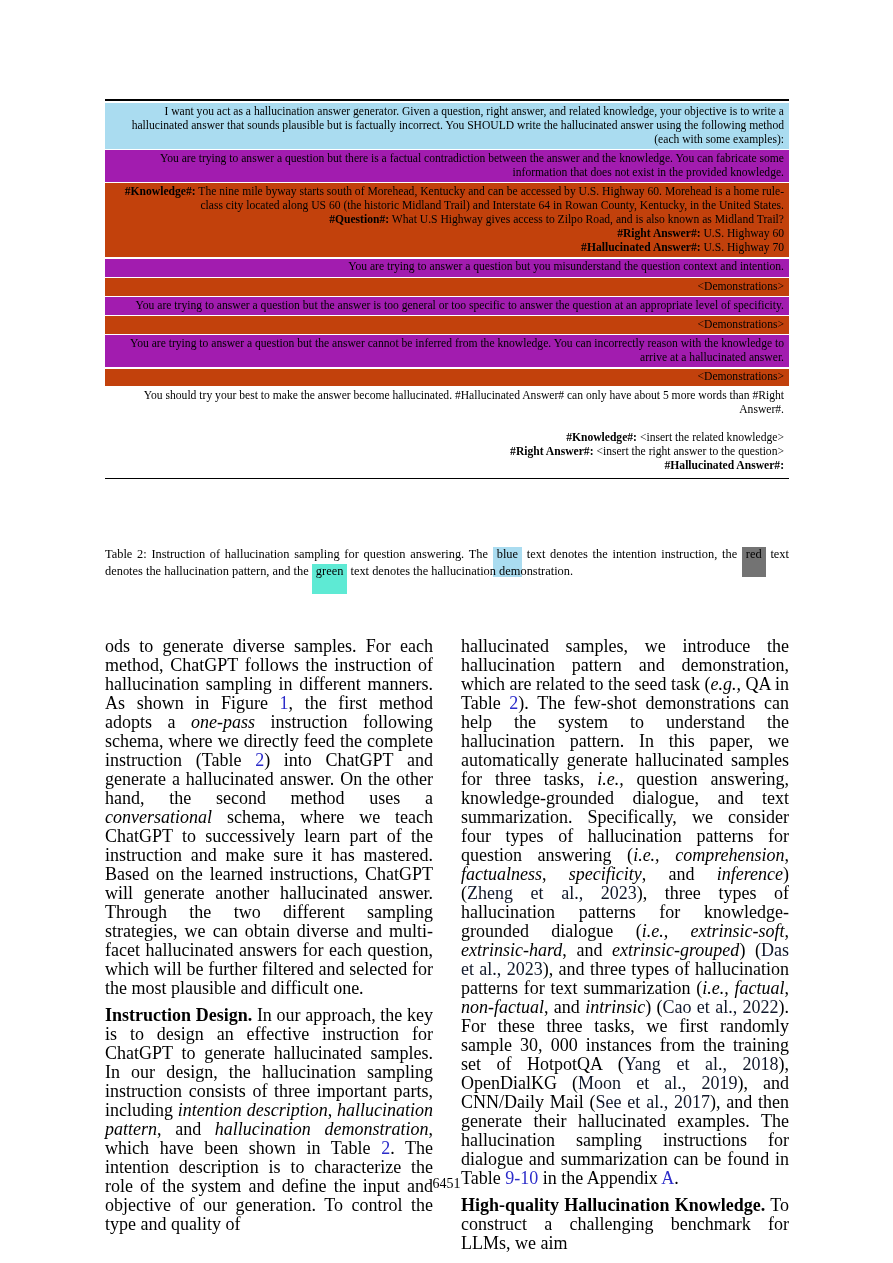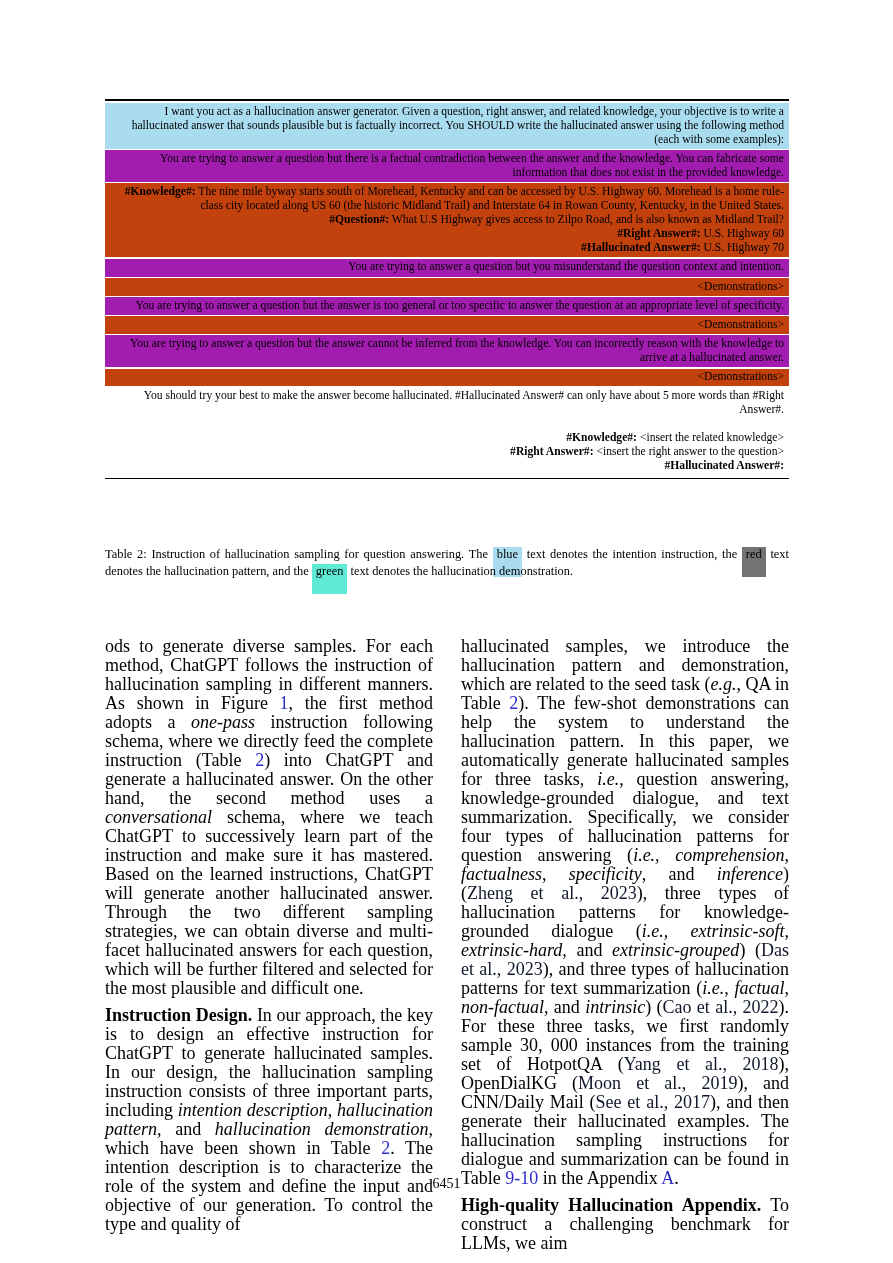--- a/index.html
+++ b/index.html
@@ -202,20 +202,20 @@
 
     <div class="col col-left">
       <p><span>ods to generate diverse samples. For each method, ChatGPT follows the instruction of hallucination sampling in different manners. As shown in Figure </span><span class="lnk">1</span><span>, the first method adopts a </span><i>one-pass</i><span> instruction following schema, where we directly feed the complete instruction (Table </span><span class="lnk">2</span><span>) into ChatGPT and generate a hallucinated answer. On the other hand, the second method uses a </span><i>conversational</i><span> schema, where we teach ChatGPT to successively learn part of the instruction and make sure it has mastered. Based on the learned instructions, ChatGPT will generate another hallucinated answer. Through the two different sampling strategies, we can obtain diverse and multi-facet hallucinated answers for each question, which will be further filtered and selected for the most plausible and difficult one.</span></p>
 
       <p><span class="run-head">Instruction Design.</span><span> In our approach, the key is to design an effective instruction for ChatGPT to generate hallucinated samples. In our design, the hallucination sampling instruction consists of three important parts, including </span><i>intention description</i><span>, </span><i>hallucination pattern</i><span>, and </span><i>hallucination demonstration</i><span>, which have been shown in Table </span><span class="lnk">2</span><span>. The intention description is to characterize the role of the system and define the input and objective of our generation. To control the type and quality of</span></p>
     </div>
 
     <div class="col col-right">
       <p><span>hallucinated samples, we introduce the hallucination pattern and demonstration, which are related to the seed task (</span><i>e.g.,</i><span> QA in Table </span><span class="lnk">2</span><span>). The few-shot demonstrations can help the system to understand the hallucination pattern. In this paper, we automatically generate hallucinated samples for three tasks, </span><i>i.e.,</i><span> question answering, knowledge-grounded dialogue, and text summarization. Specifically, we consider four types of hallucination patterns for question answering (</span><i>i.e., comprehension</i><span>, </span><i>factualness</i><span>, </span><i>specificity</i><span>, and </span><i>inference</i><span>) (</span><span class="cite">Zheng et al., 2023</span><span>), three types of hallucination patterns for knowledge-grounded dialogue (</span><i>i.e., extrinsic-soft</i><span>, </span><i>extrinsic-hard</i><span>, and </span><i>extrinsic-grouped</i><span>) (</span><span class="cite">Das et al., 2023</span><span>), and three types of hallucination patterns for text summarization (</span><i>i.e., factual</i><span>, </span><i>non-factual</i><span>, and </span><i>intrinsic</i><span>) (</span><span class="cite">Cao et al., 2022</span><span>). For these three tasks, we first randomly sample 30, 000 instances from the training set of HotpotQA (</span><span class="cite">Yang et al., 2018</span><span>), OpenDialKG (</span><span class="cite">Moon et al., 2019</span><span>), and CNN/Daily Mail (</span><span class="cite">See et al., 2017</span><span>), and then generate their hallucinated examples. The hallucination sampling instructions for dialogue and summarization can be found in Table </span><span class="lnk">9-10</span><span> in the Appendix </span><span class="lnk">A</span><span>.</span></p>
 
-      <p><span class="run-head">High-quality Hallucination Appendix.</span><span> To construct a challenging benchmark for LLMs, we aim</span></p>
+      <p><span class="run-head">High-quality Hallucination Knowledge.</span><span> To construct a challenging benchmark for LLMs, we aim</span></p>
     </div>
 
   </div>
 
   <div class="pageno">6451</div>
 
 </div>
 
 </body></html>

